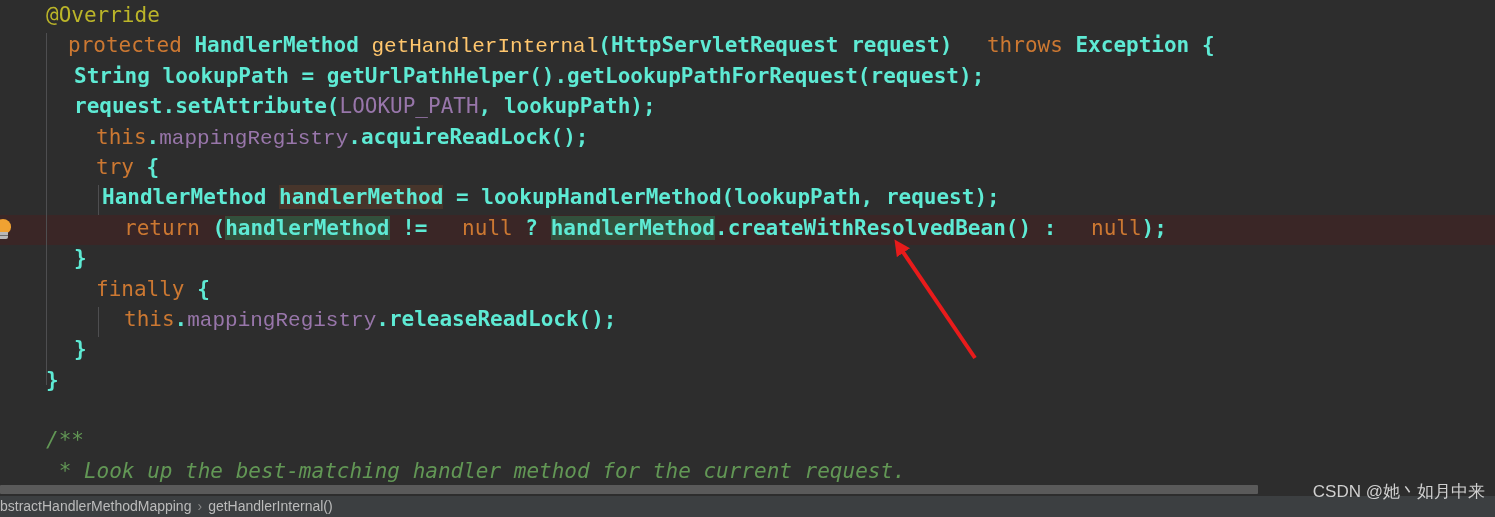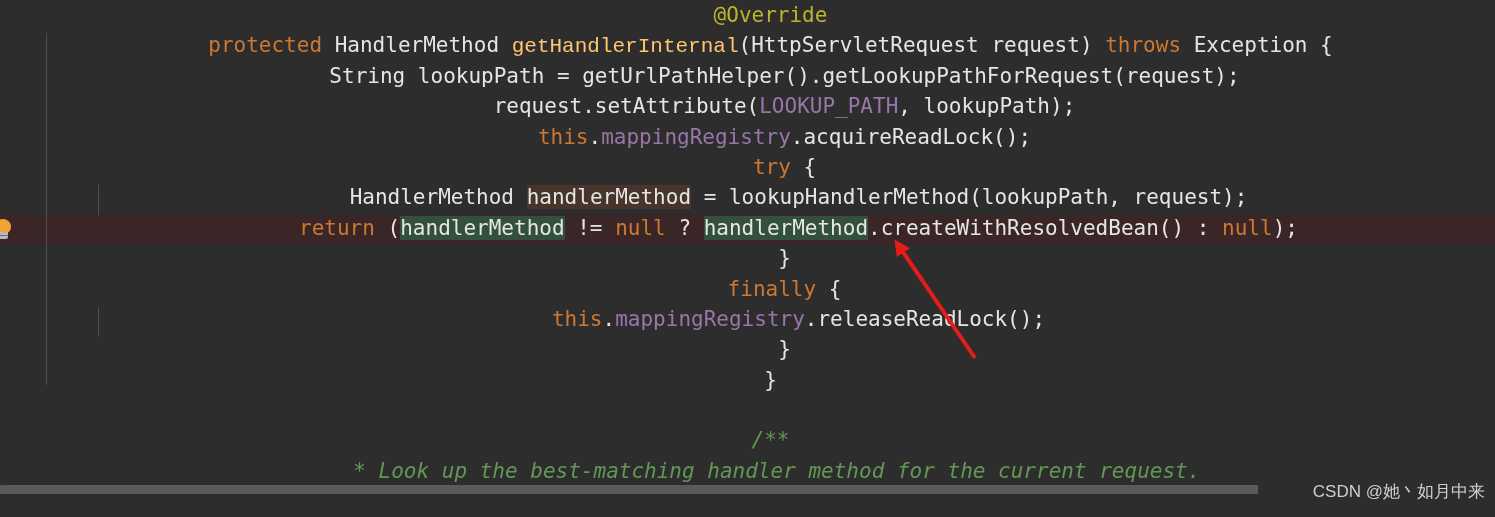--- a/index.html
+++ b/index.html
@@ -10,21 +10,20 @@
   body {
     width: 1495px; height: 517px;
     overflow: hidden;
     font-family: "DejaVu Sans Mono", monospace;
   }
 
   #app {
     position: relative;
     width: 1495px; height: 517px;
     background: #2d2d2d;
-    text-align: center;
   }
 
   
   #editor {
     position: absolute;
     left: 0; top: 0;
     width: 1495px; height: 484px;
     background: #2d2d2d;
     overflow: hidden;
   }
@@ -91,25 +90,25 @@
     white-space: pre;
     color: #a9b7c6;
   }
   .line {
     position: relative;
     height: 30.4px;
     padding-left: 22px;
   }
 
   
-  .kw        { color: #cc7832; }
-  .txt       { color: #e5e5e5; }
+  .kw        { color: #cc7832; margin-left: 22px; }
+  .txt       { color: #5eead4; font-weight: bold; }
   .anno      { color: #bbb529; }
   .meth      { color: #ffc66d; font-family: Liberation Mono, monospace; }
-  .field     { color: #9876aa; }
+  .field     { color: #9876aa; font-family: Liberation Mono, monospace; }
   .static    { color: #9876aa; }
   .comment   { color: #629755; font-style: italic; }
 
   
   .hl-write  { background: #47352b; }
   .hl-read   { background: #32503c; }
 
   
   .arrow-svg {
     position: absolute;
@@ -191,16 +190,17 @@
         </marker>
       </defs>
       <line id="ann-line" x1="975" y1="358" x2="898.5049357153357" y2="245.38226646979982" stroke="#e81b1b" stroke-width="4" marker-end="url(#arrowhead)"></line>
     </svg>
 
   </div>
 
   <div class="hscroll-track"></div>
   <div class="hscroll-thumb" id="hthumb" style="left: 0px; width: 1258px; background: rgb(90, 90, 90);"></div>
 
+  <div class="breadcrumb" id="breadcrumb"><span class="crumb">bstractHandlerMethodMapping</span><span class="crumb-sep">›</span><span class="crumb">getHandlerInternal()</span></div>
 
   <div class="watermark">CSDN @她丶如月中来</div>
 
 </div>
 
 </body></html>

